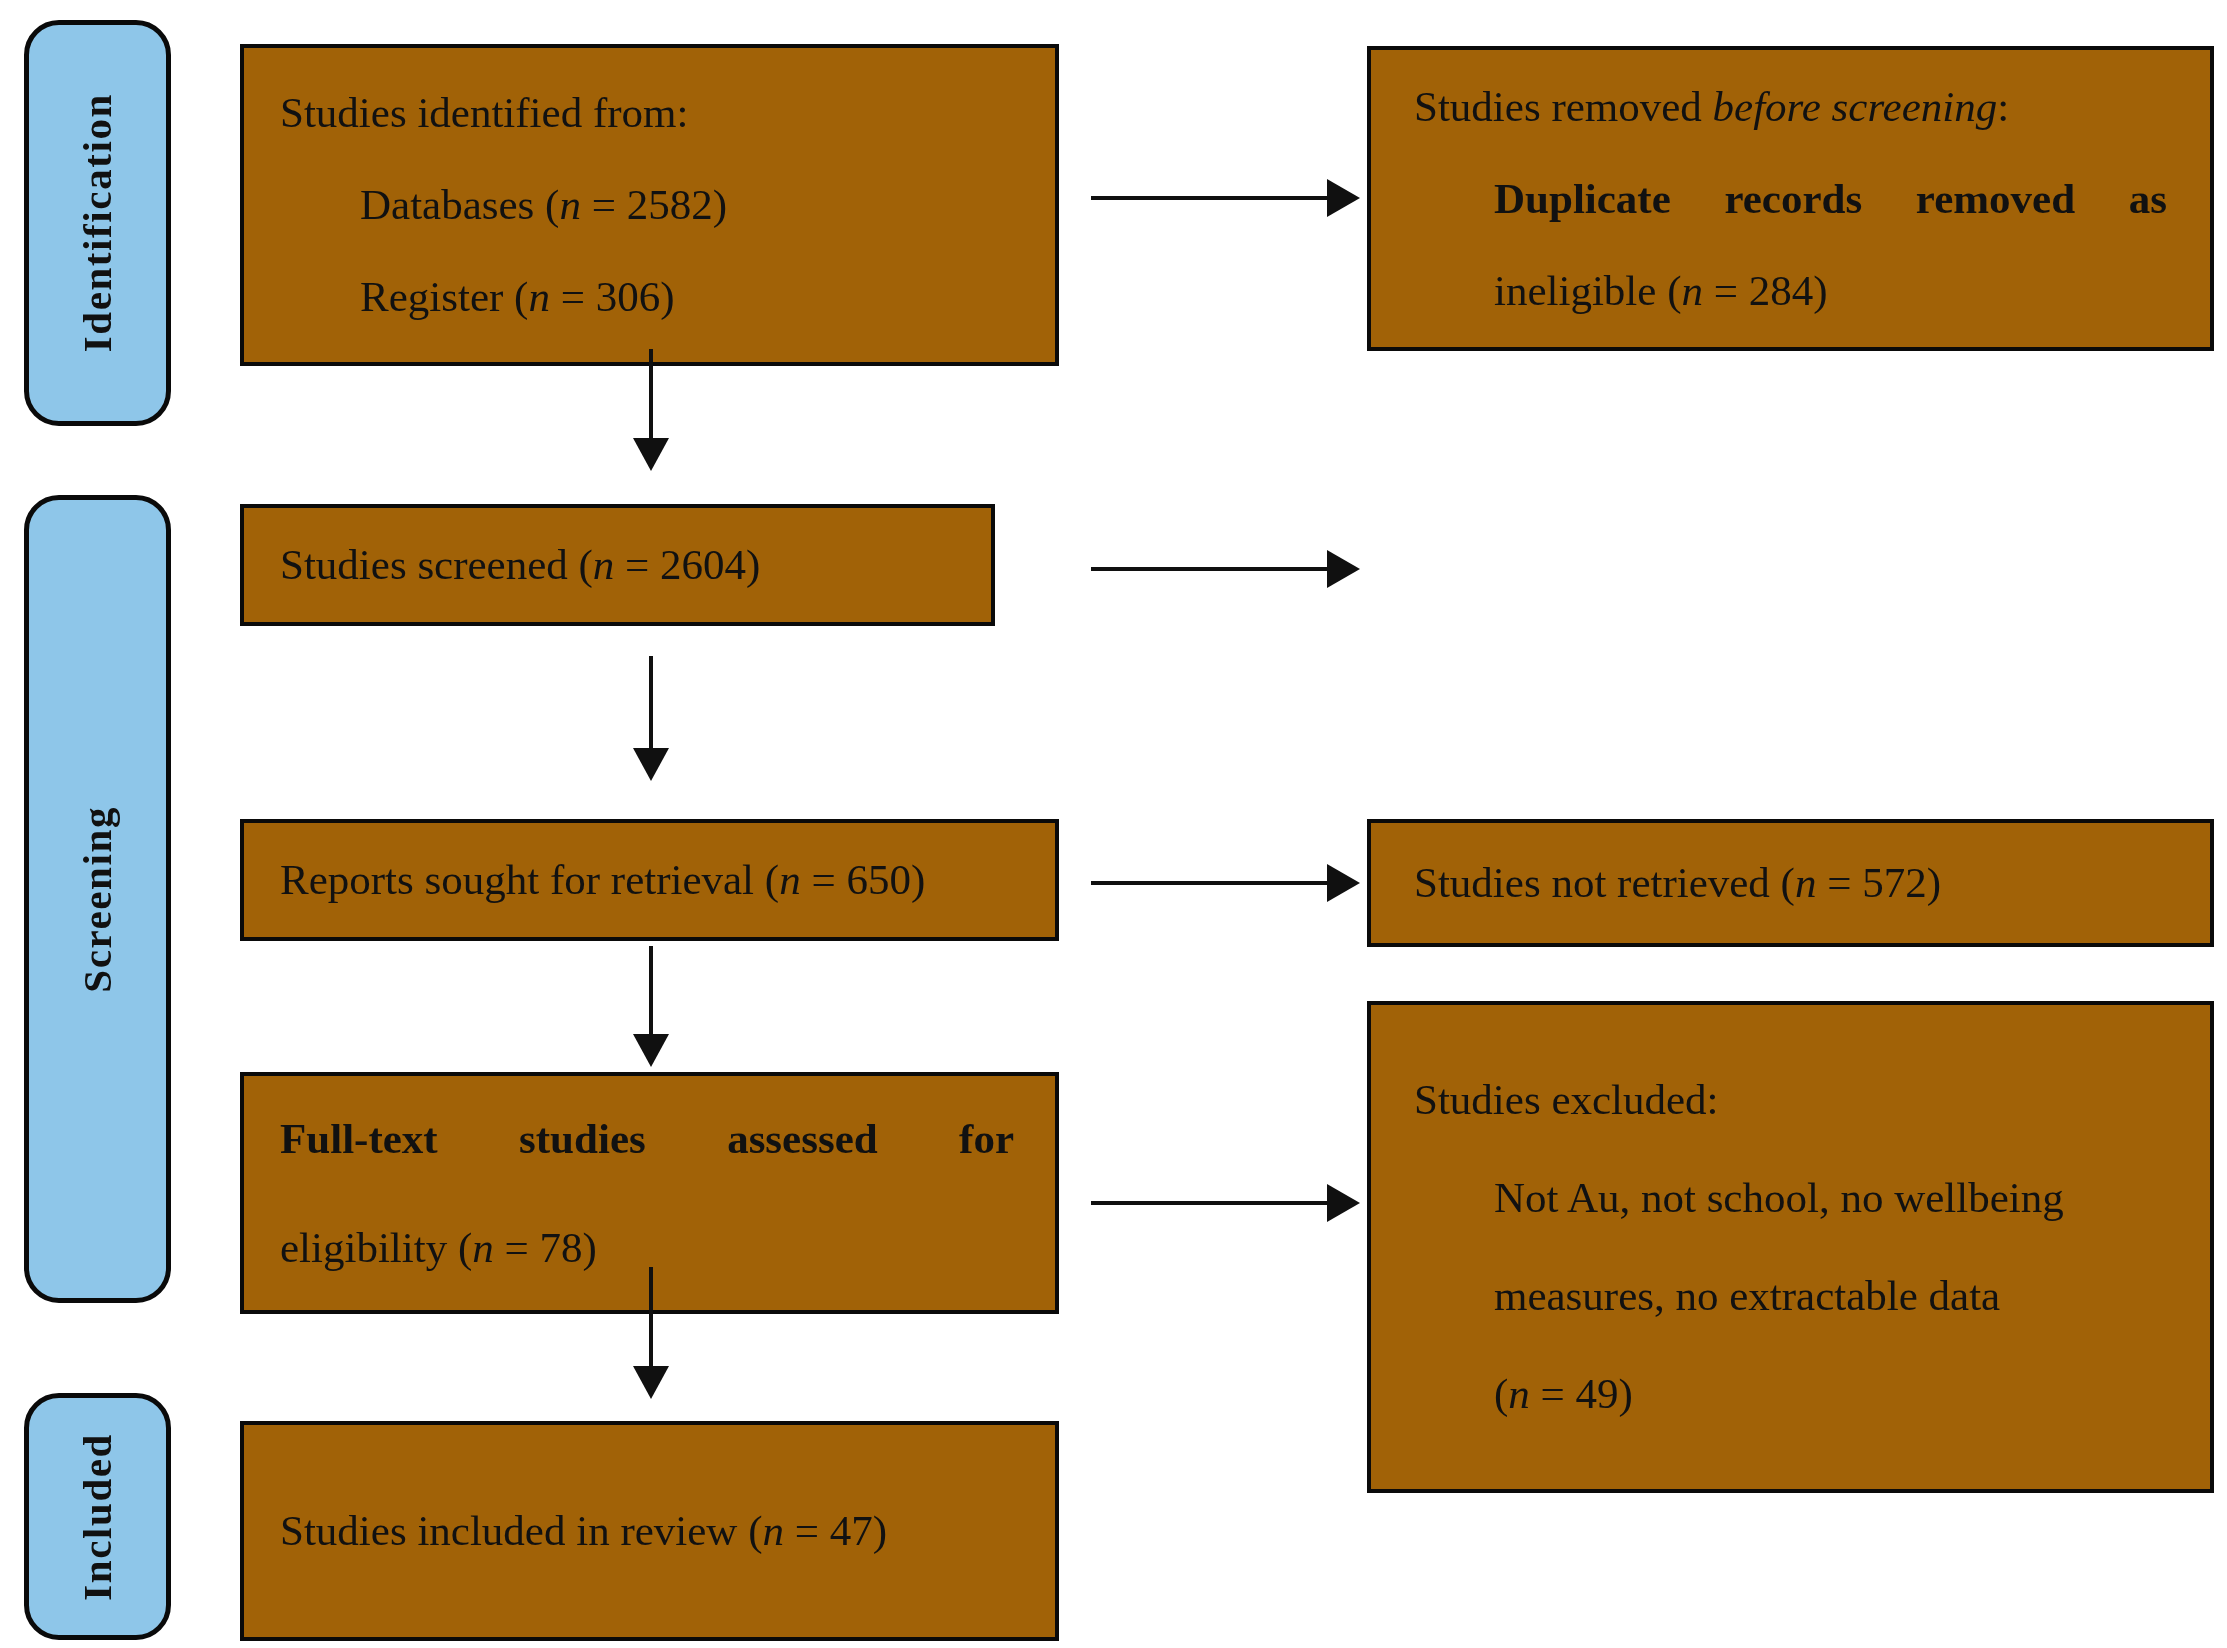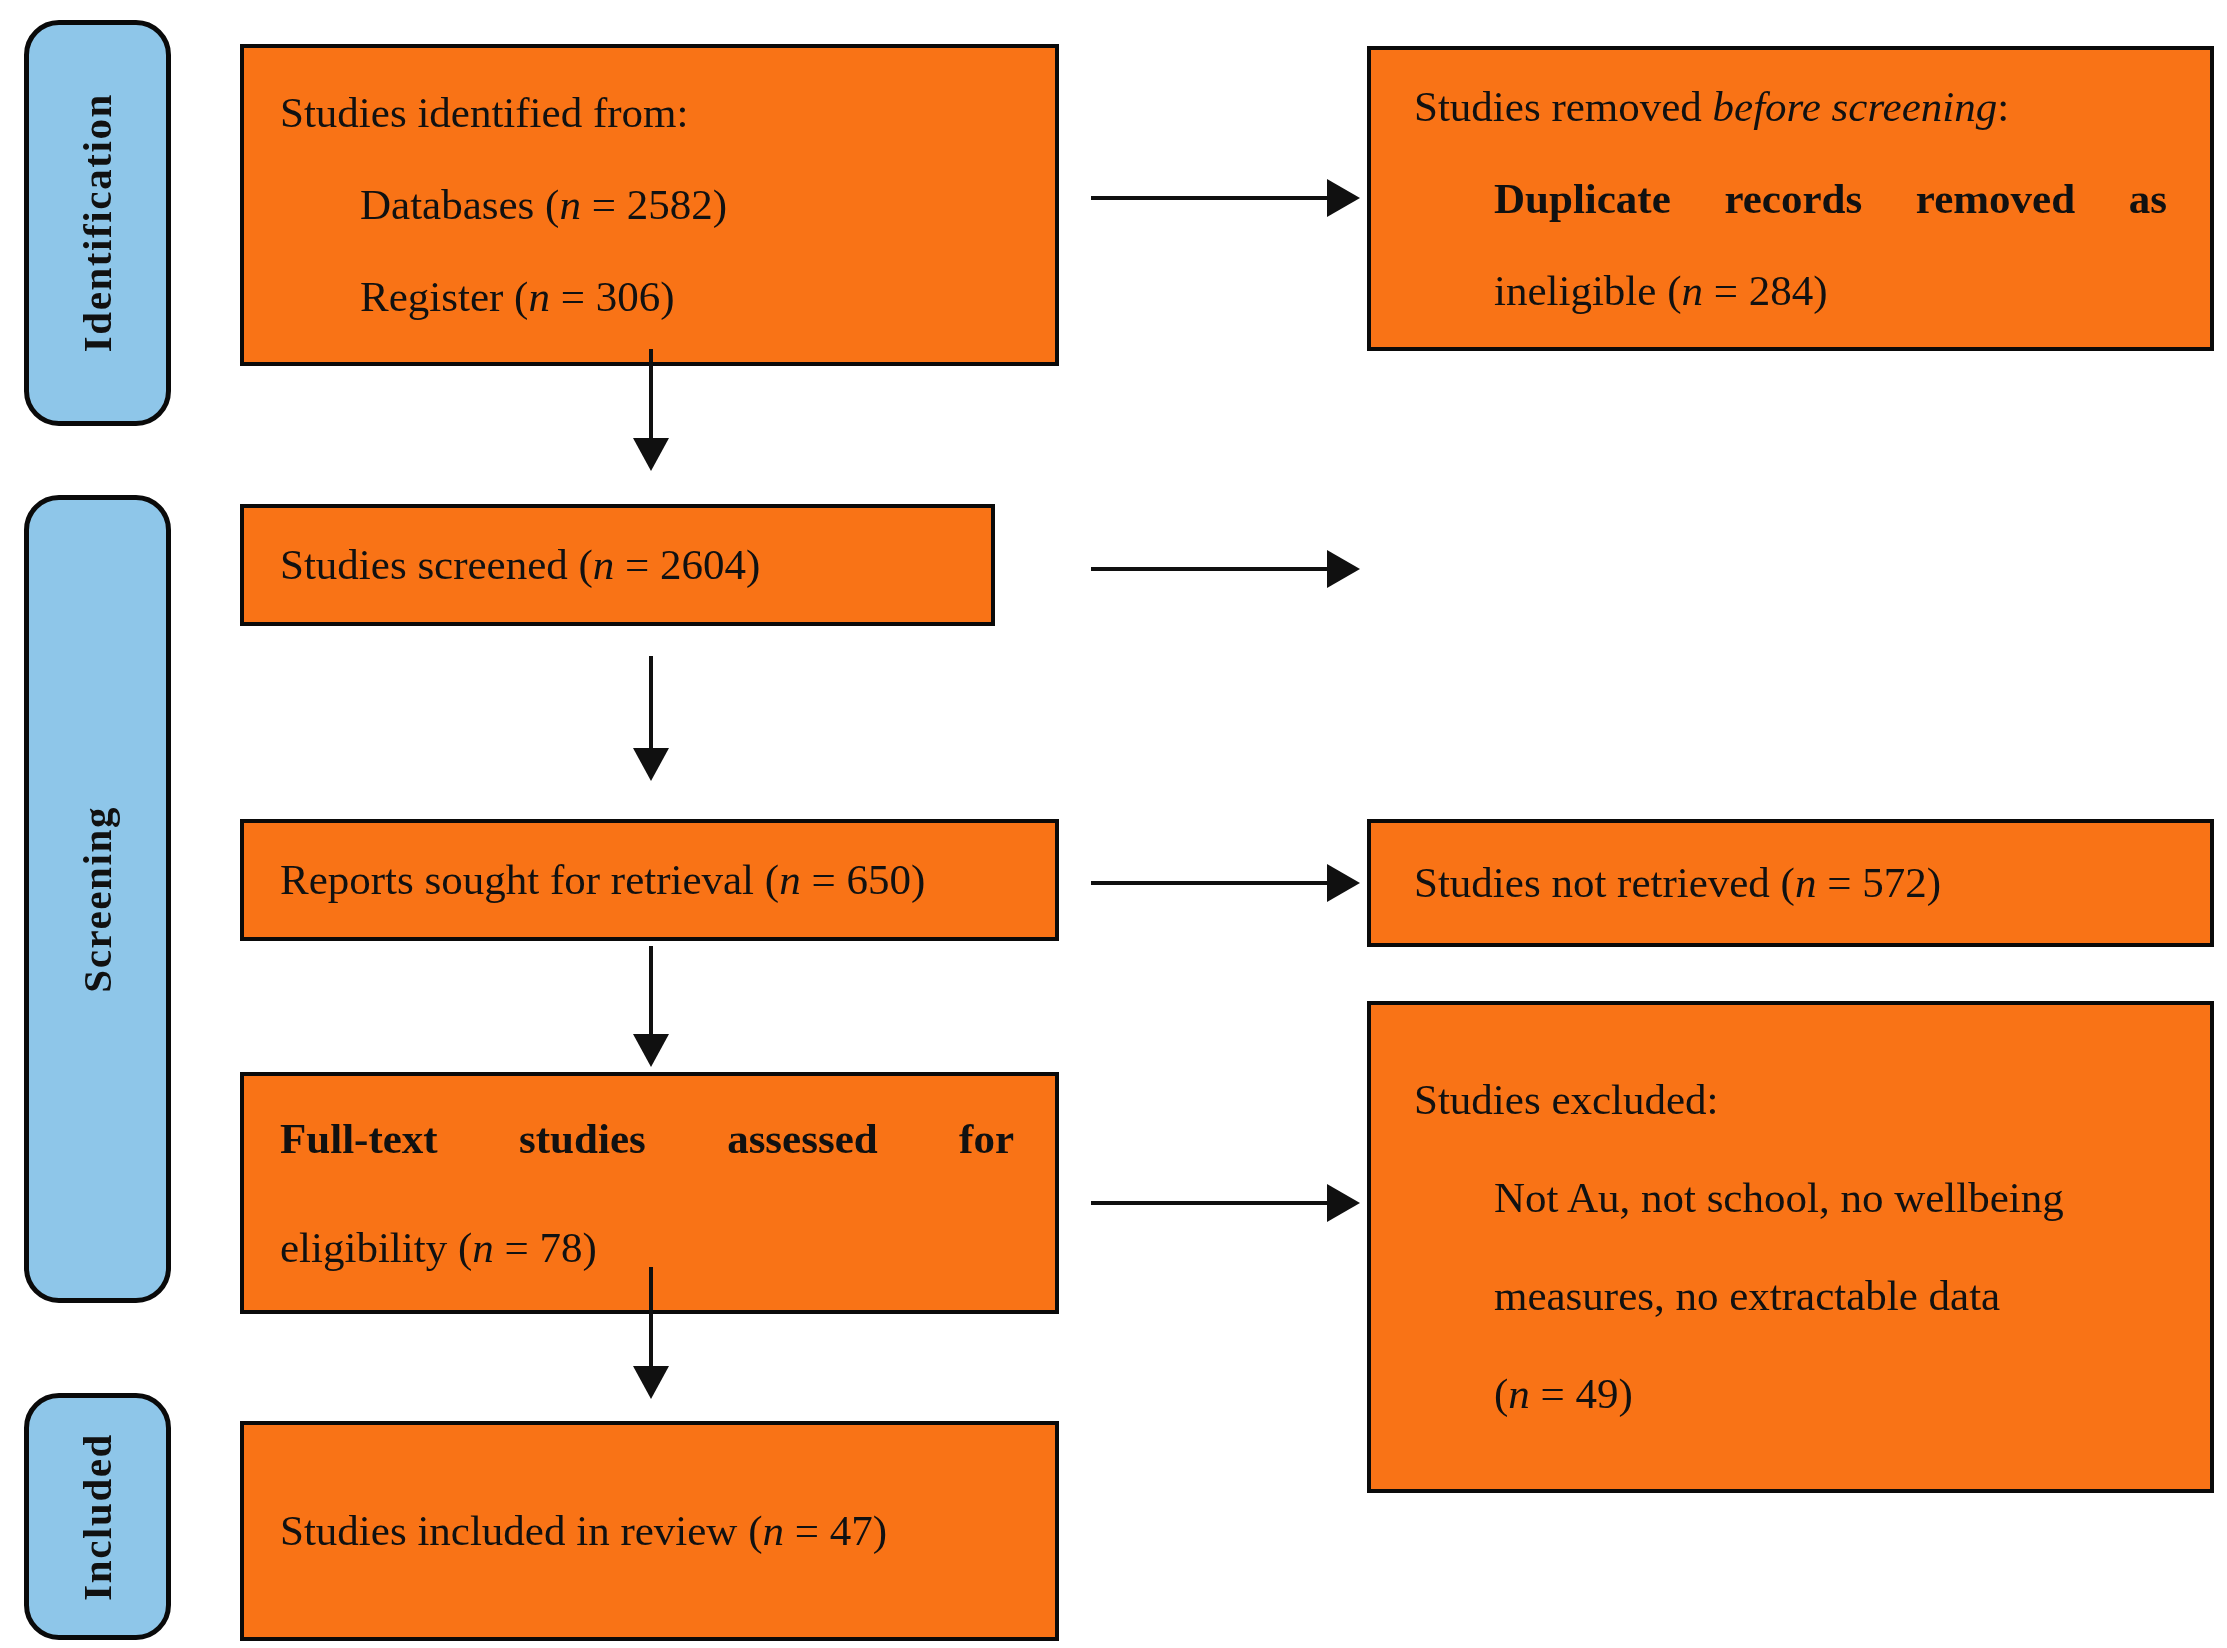--- a/index.html
+++ b/index.html
@@ -31,21 +31,21 @@
     transform:rotate(180deg);
     font-weight:bold;
     font-size:41px;
     letter-spacing:1.6px;
     white-space:nowrap;
   }
   
   .fbox{
     position:absolute;
     box-sizing:border-box;
-    background:#f97316;
+    background:#a16207;
     border:4.7px solid var(--border);
     display:flex;flex-direction:column;justify-content:center;
     padding:0 41px 0 36px;
     font-size:43px;
     line-height:92px;
     z-index:2;
   }
   .line{white-space:nowrap;}
   .lh117{line-height:92px;}
   .lh125{line-height:98px;}

